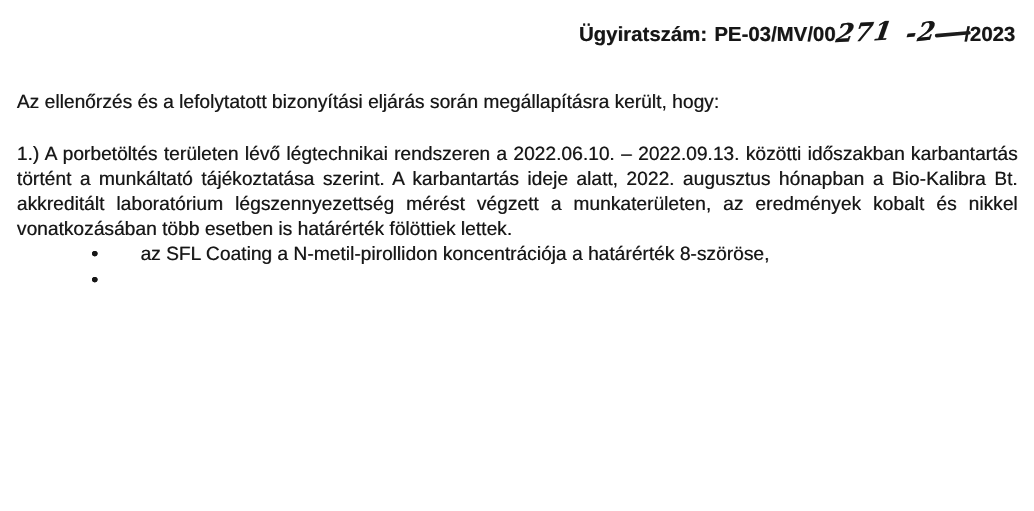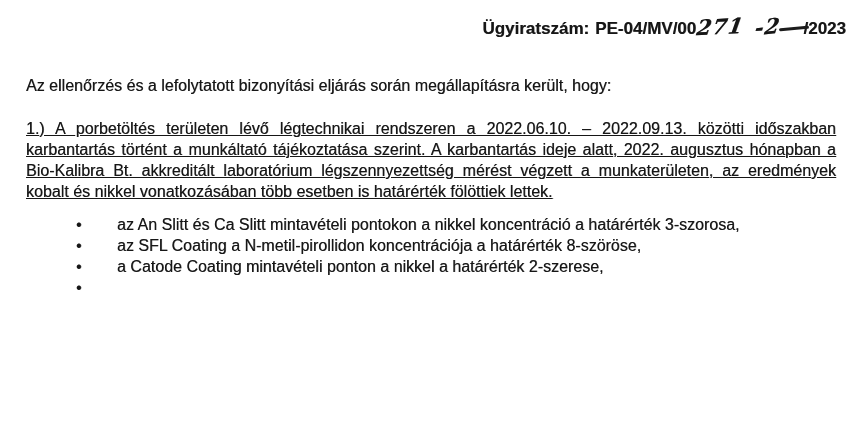--- a/index.html
+++ b/index.html
@@ -50,25 +50,25 @@
     display: inline-block;
     width: 30px;
     height: 3px;
     background: #1c1c1c;
     border-radius: 2px;
     transform: rotate(-5deg);
     vertical-align: 4px;
     margin: 0 -6px 0 -2px;
   }
   p {
-    margin: 12px;
+    margin: 0;
     text-align: justify;
   }
   .intro { margin-bottom: 22px; }
-  .finding { margin-top: 0; text-decoration: underline; }
+  .finding { margin-top: 0; }
   ul.bullets {
     list-style: none;
     margin: 0;
     padding: 0 0 0 62px;
     text-align: justify;
   }
   ul.bullets li {
     position: relative;
     padding-left: 41px;
     text-align: justify;
@@ -80,40 +80,38 @@
     font-size: 16px;
   }
   .closing { margin-top: 14px; }
 </style>
 </head>
 <body>
 
 <div class="page">
 
   <div class="header-line">
-    <span class="label">Ügyiratszám:</span><span>PE-04/MV/00</span><span class="handwritten">271</span><span class="handwritten second">-2</span><span class="hand-stroke"></span><span>/2023</span>
+    <span class="label">Ügyiratszám:</span><span>PE-03/MV/00</span><span class="handwritten">271</span><span class="handwritten second">-2</span><span class="hand-stroke"></span><span>/2023</span>
   </div>
 
   <p class="intro">Az ellenőrzés és a lefolytatott bizonyítási eljárás során megállapításra került, hogy:</p>
 
   <p class="finding">1.) A porbetöltés területen lévő légtechnikai rendszeren a 2022.06.10. – 2022.09.13. közötti időszakban karbantartás történt a munkáltató tájékoztatása szerint. A karbantartás ideje alatt, 2022. augusztus hónapban a Bio-Kalibra Bt. akkreditált laboratórium légszennyezettség mérést végzett a munkaterületen, az eredmények kobalt és nikkel vonatkozásában több esetben is határérték fölöttiek lettek.</p>
 
 
   <ul class="bullets">
     <li>
       <span class="bullet-dot">•</span>
-      <span>az An Slitt és Ca Slitt mintavételi pontokon a nikkel koncentráció a határérték 3-szorosa,</span>
     </li>
     <li>
       <span class="bullet-dot">•</span>
       <span>az SFL Coating a N-metil-pirollidon koncentrációja a határérték 8-szöröse,</span>
     </li>
     <li>
       <span class="bullet-dot">•</span>
-      <span>a Catode Coating mintavételi ponton a nikkel a határérték 2-szerese,</span>
     </li>
     <li>
       <span class="bullet-dot">•</span>
     </li>
   </ul>
 
 
 </div>
 
 </body></html>

